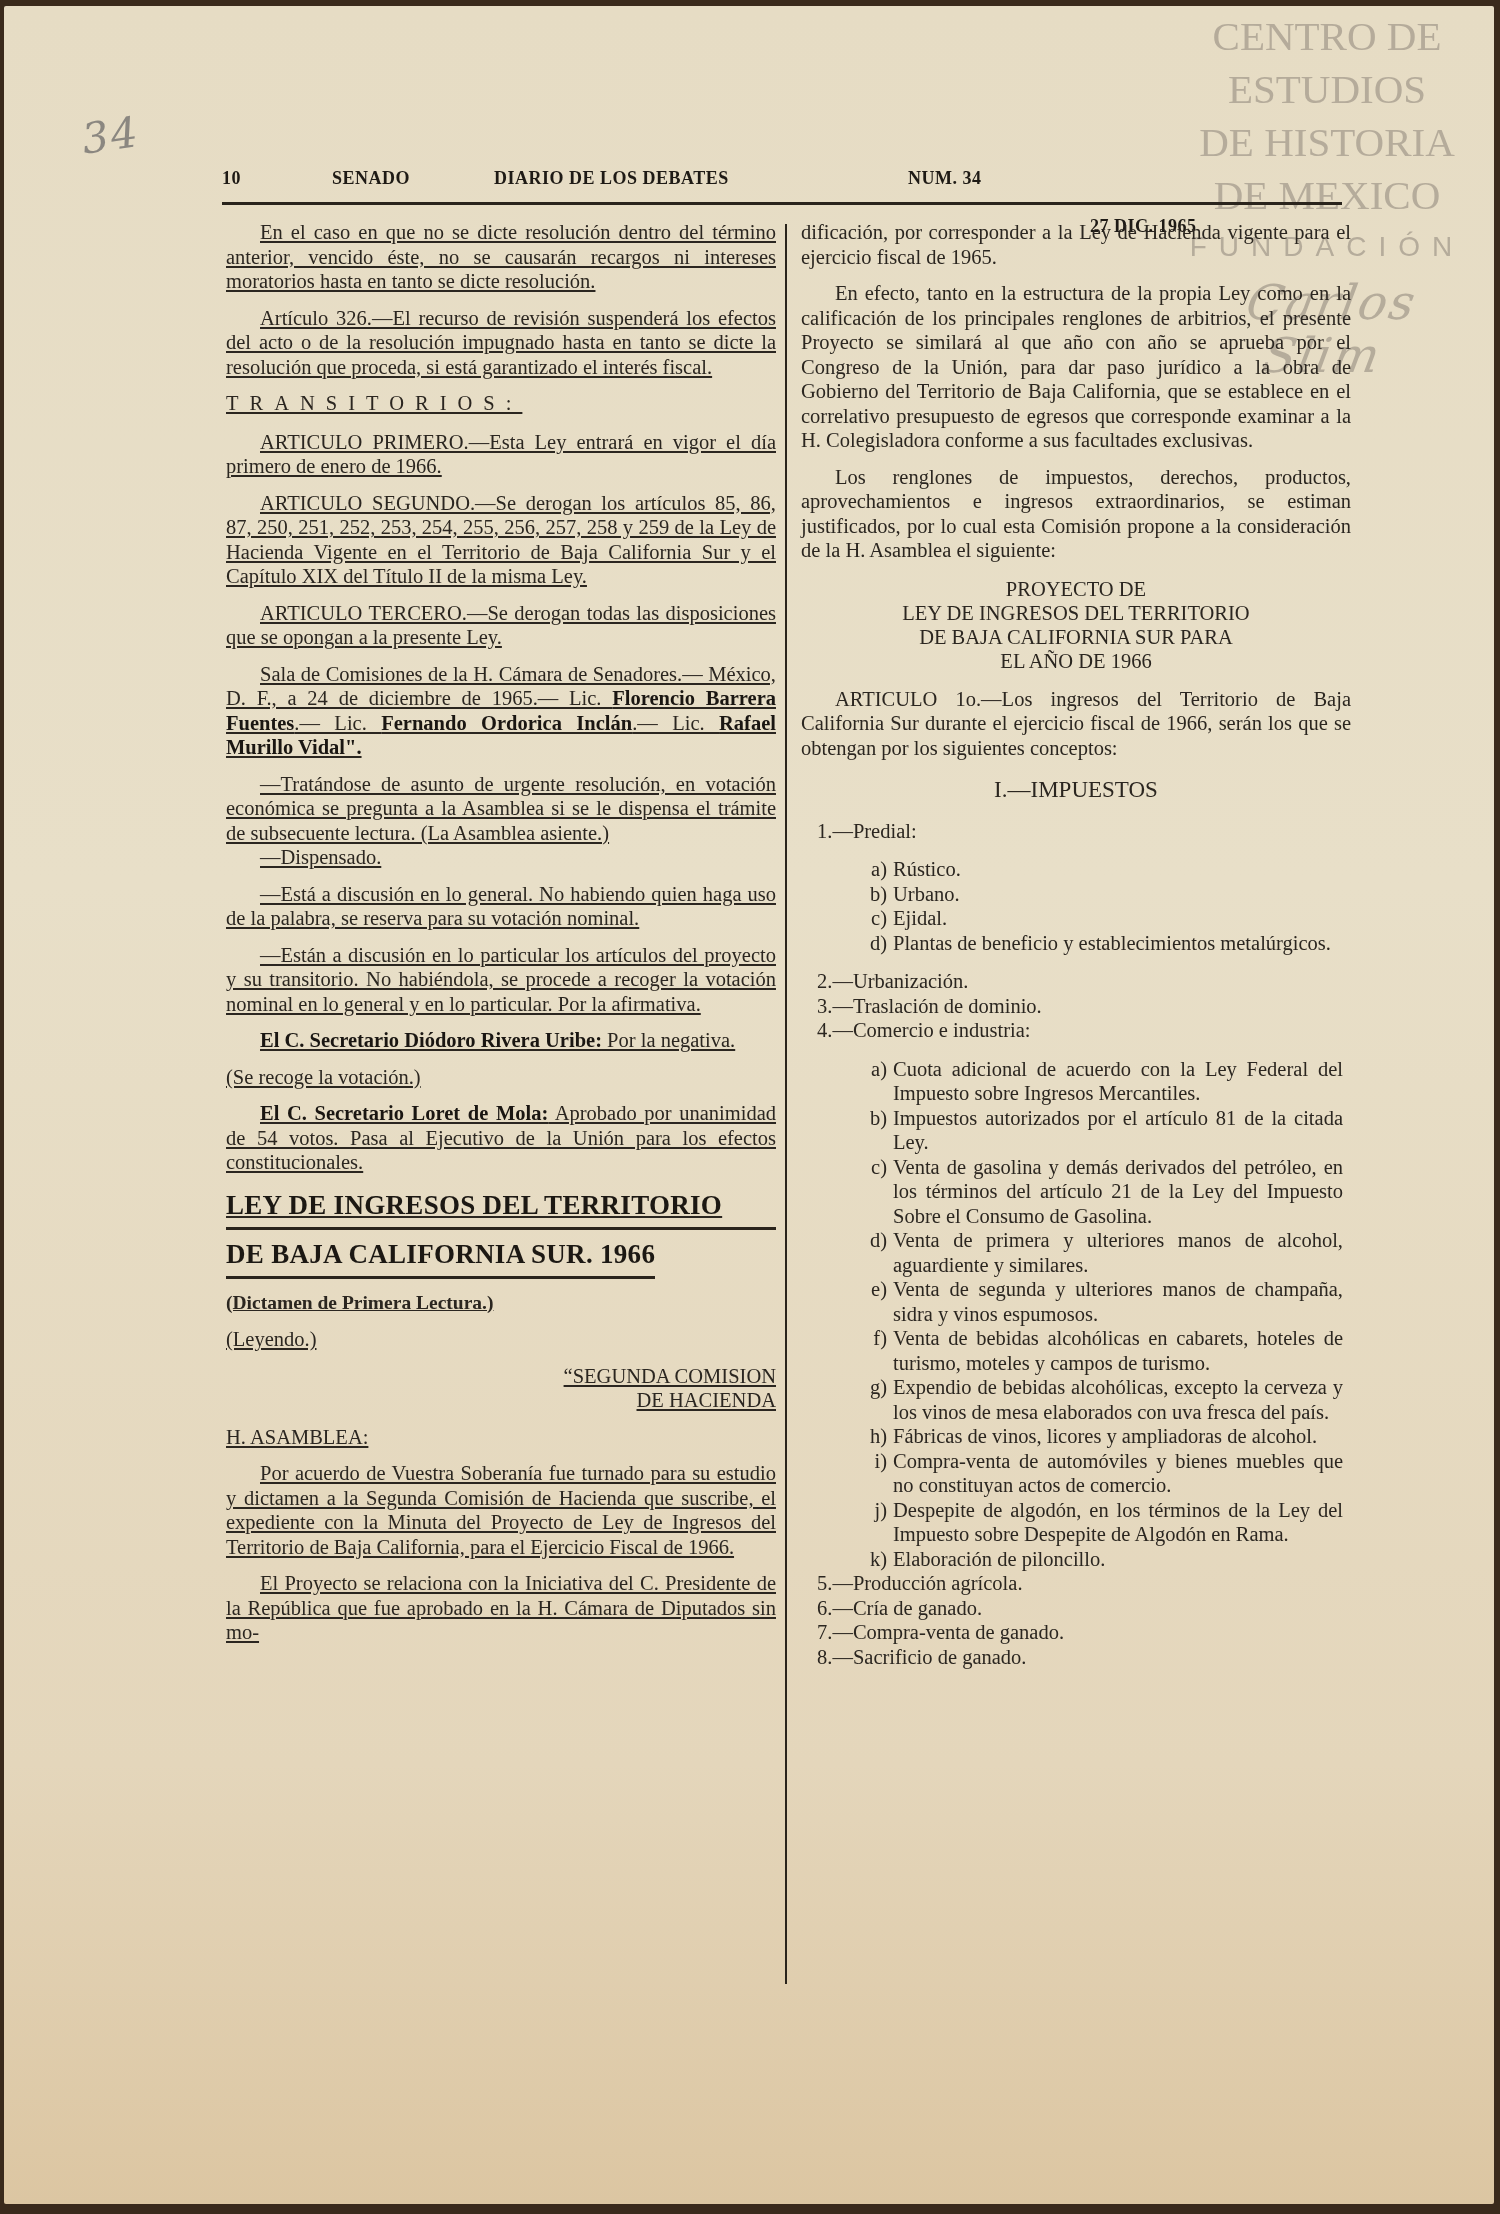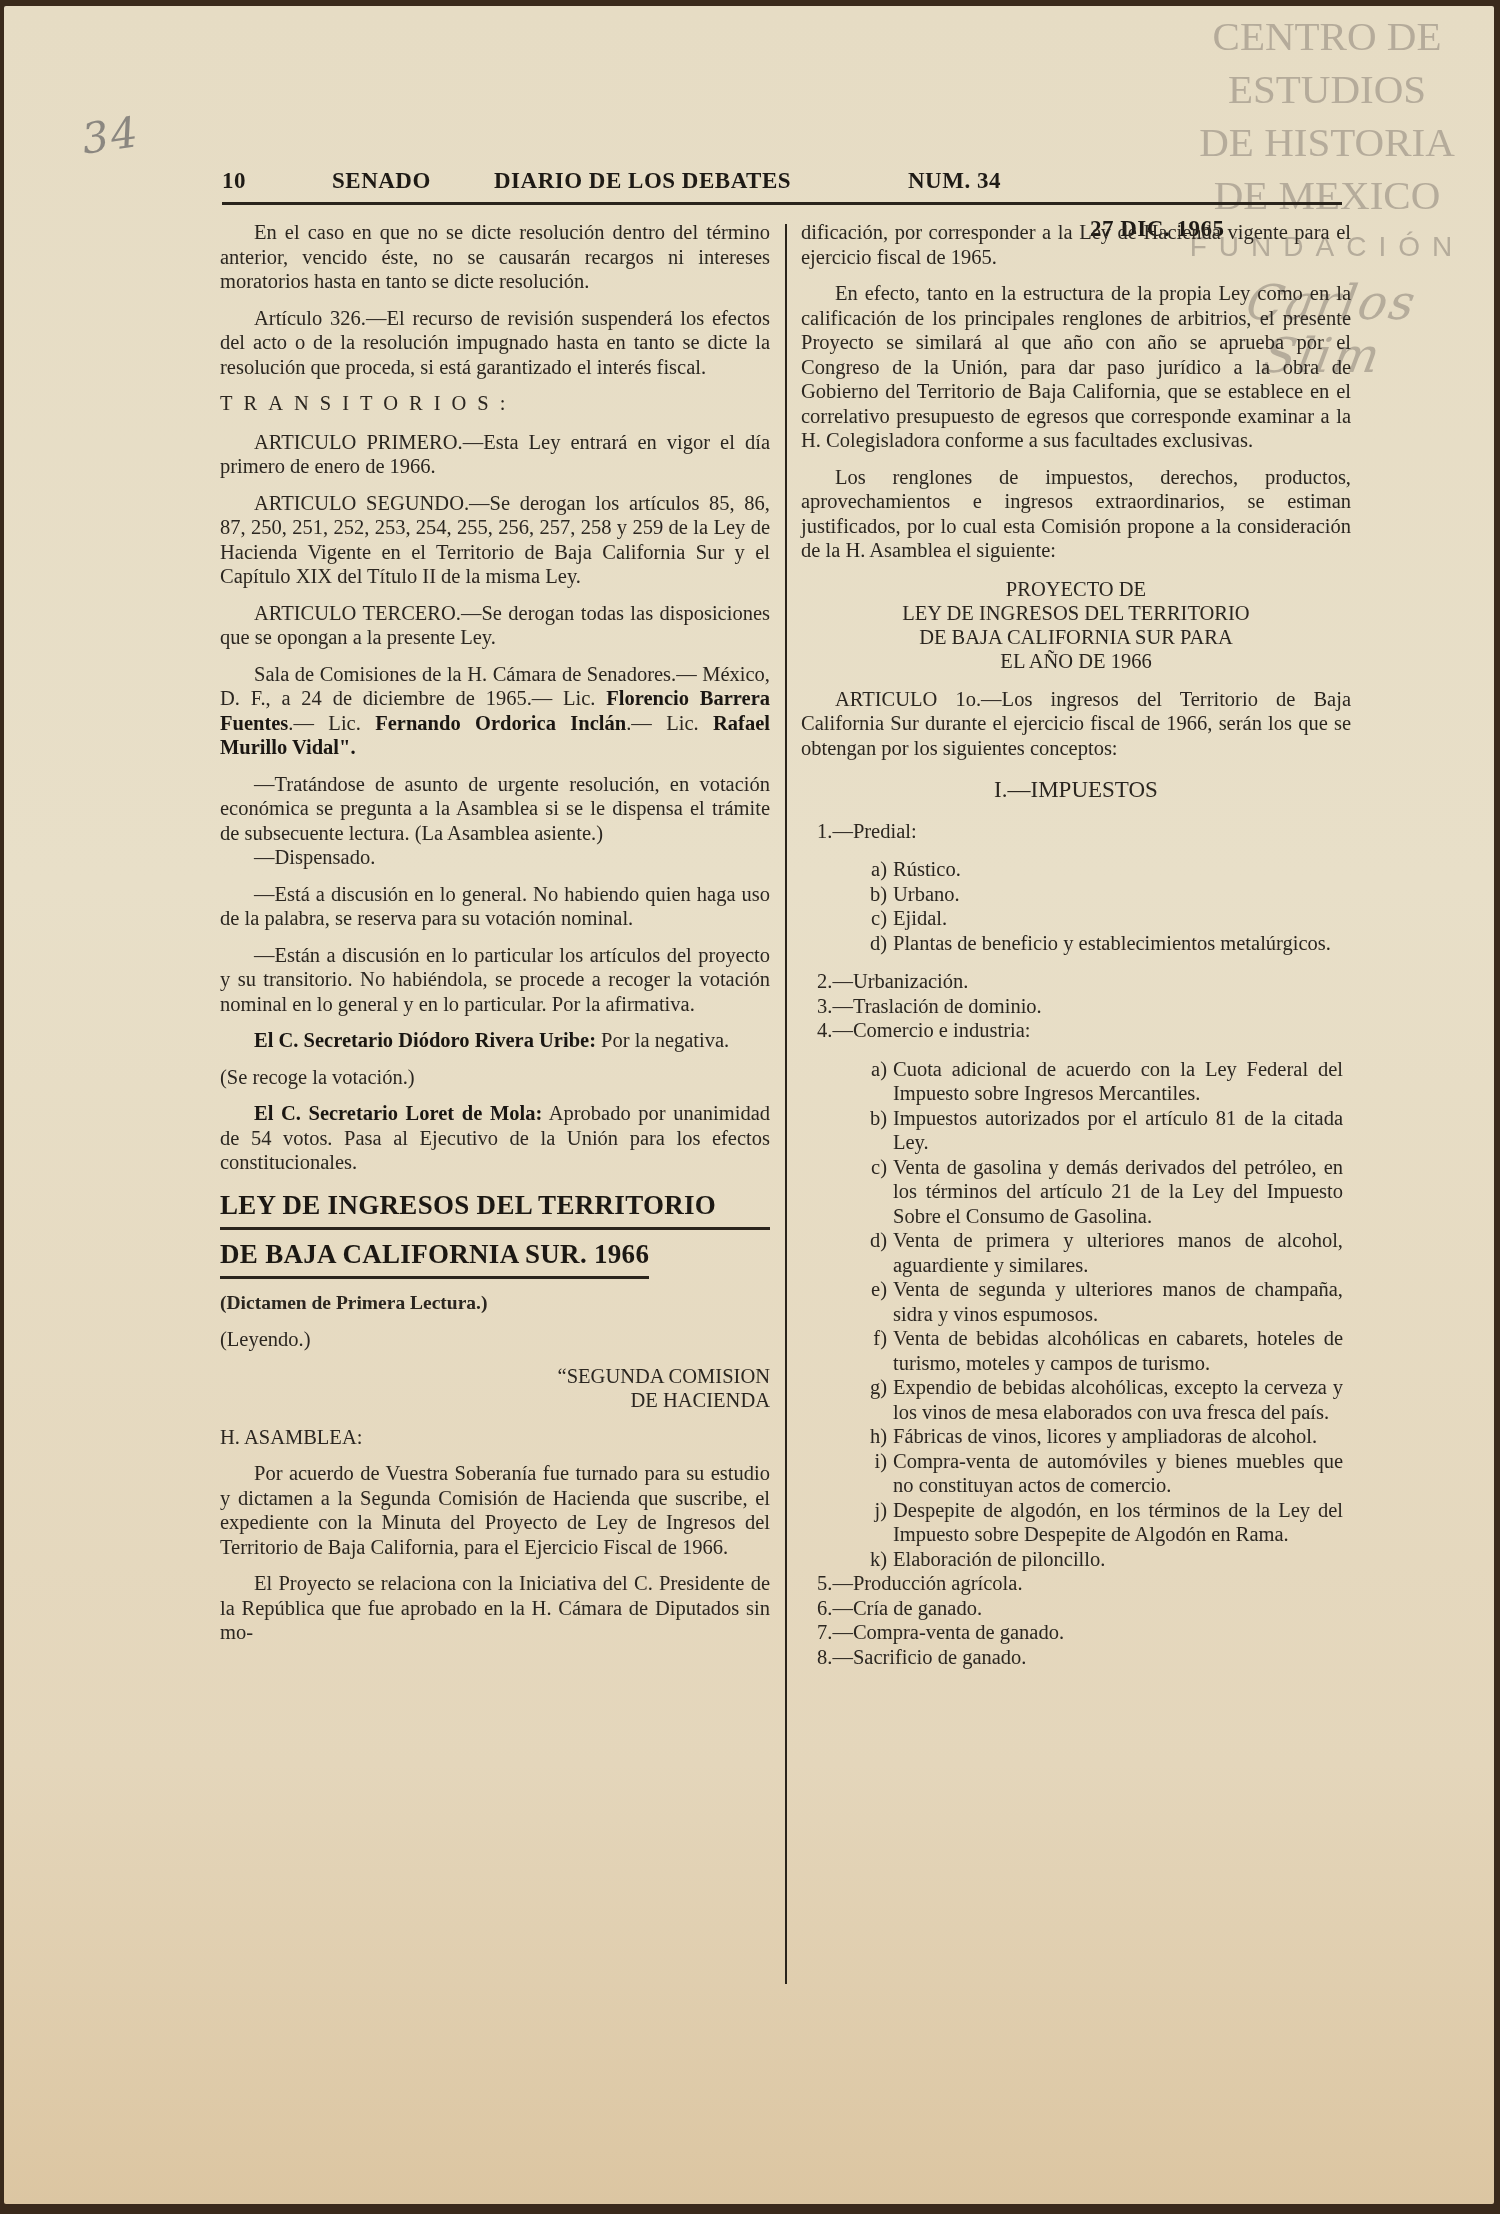--- a/index.html
+++ b/index.html
@@ -14,42 +14,42 @@
     background: linear-gradient(180deg, #e6dcc4 0%, #e8dfc8 40%, #e4d6bb 80%, #dcc6a2 100%);
     border-radius: 2px;
   }
   .handnote {
     position: absolute; left: 78px; top: 105px; font-size: 42px;
     font-family: "DejaVu Serif", serif; font-style: italic; color: #8b8780;
     letter-spacing: 2px; transform: rotate(-8deg);
   }
   .header {
     position: absolute; left: 218px; top: 162px; width: 1020px; height: 30px;
-    font-weight: bold; font-size: 23px; letter-spacing: 0.5px;
+    font-weight: bold; font-size: 18px; letter-spacing: 0.5px;
     font-family: "Liberation Serif", serif; color: #1e1a15;
   }
   .header span { position: absolute; top: 0; white-space: nowrap; }
   .h-page { left: 0; }
   .h-senado { left: 110px; }
   .h-diario { left: 272px; }
   .h-num { left: 686px; }
   .h-date { left: 868px; margin-top: 48px; }
   .header-rule {
     position: absolute; left: 218px; top: 196px; width: 1120px; height: 3px;
     background: #2a241c;
   }
   .col-divider {
     position: absolute; left: 781px; top: 218px; width: 2px; height: 1760px;
     background: #2a241c;
   }
   .col {
     position: absolute; top: 214px; font-size: 20.5px; line-height: 24.5px;
     text-align: justify; hyphens: manual;
   }
-  .col-left { left: 216px; width: 550px; }
+  .col-left { left: 222px; width: 550px; text-decoration: underline; }
   .col-right { left: 797px; width: 550px; }
   .p { margin: 0 0 12px 0; text-indent: 34px; }
   .p.noind { text-indent: 0; }
   .p.tight { margin-bottom: 0; }
   .center { text-align: left; text-indent: 0; }
   .right { text-align: right; text-indent: 0; }
   .spaced { letter-spacing: 11px; margin: 8px 0 14px 0; }
   b { font-weight: bold; color: #1a1612; }
   .section-title {
     font-weight: bold; font-size: 27px; line-height: 32px; letter-spacing: 0.3px;

